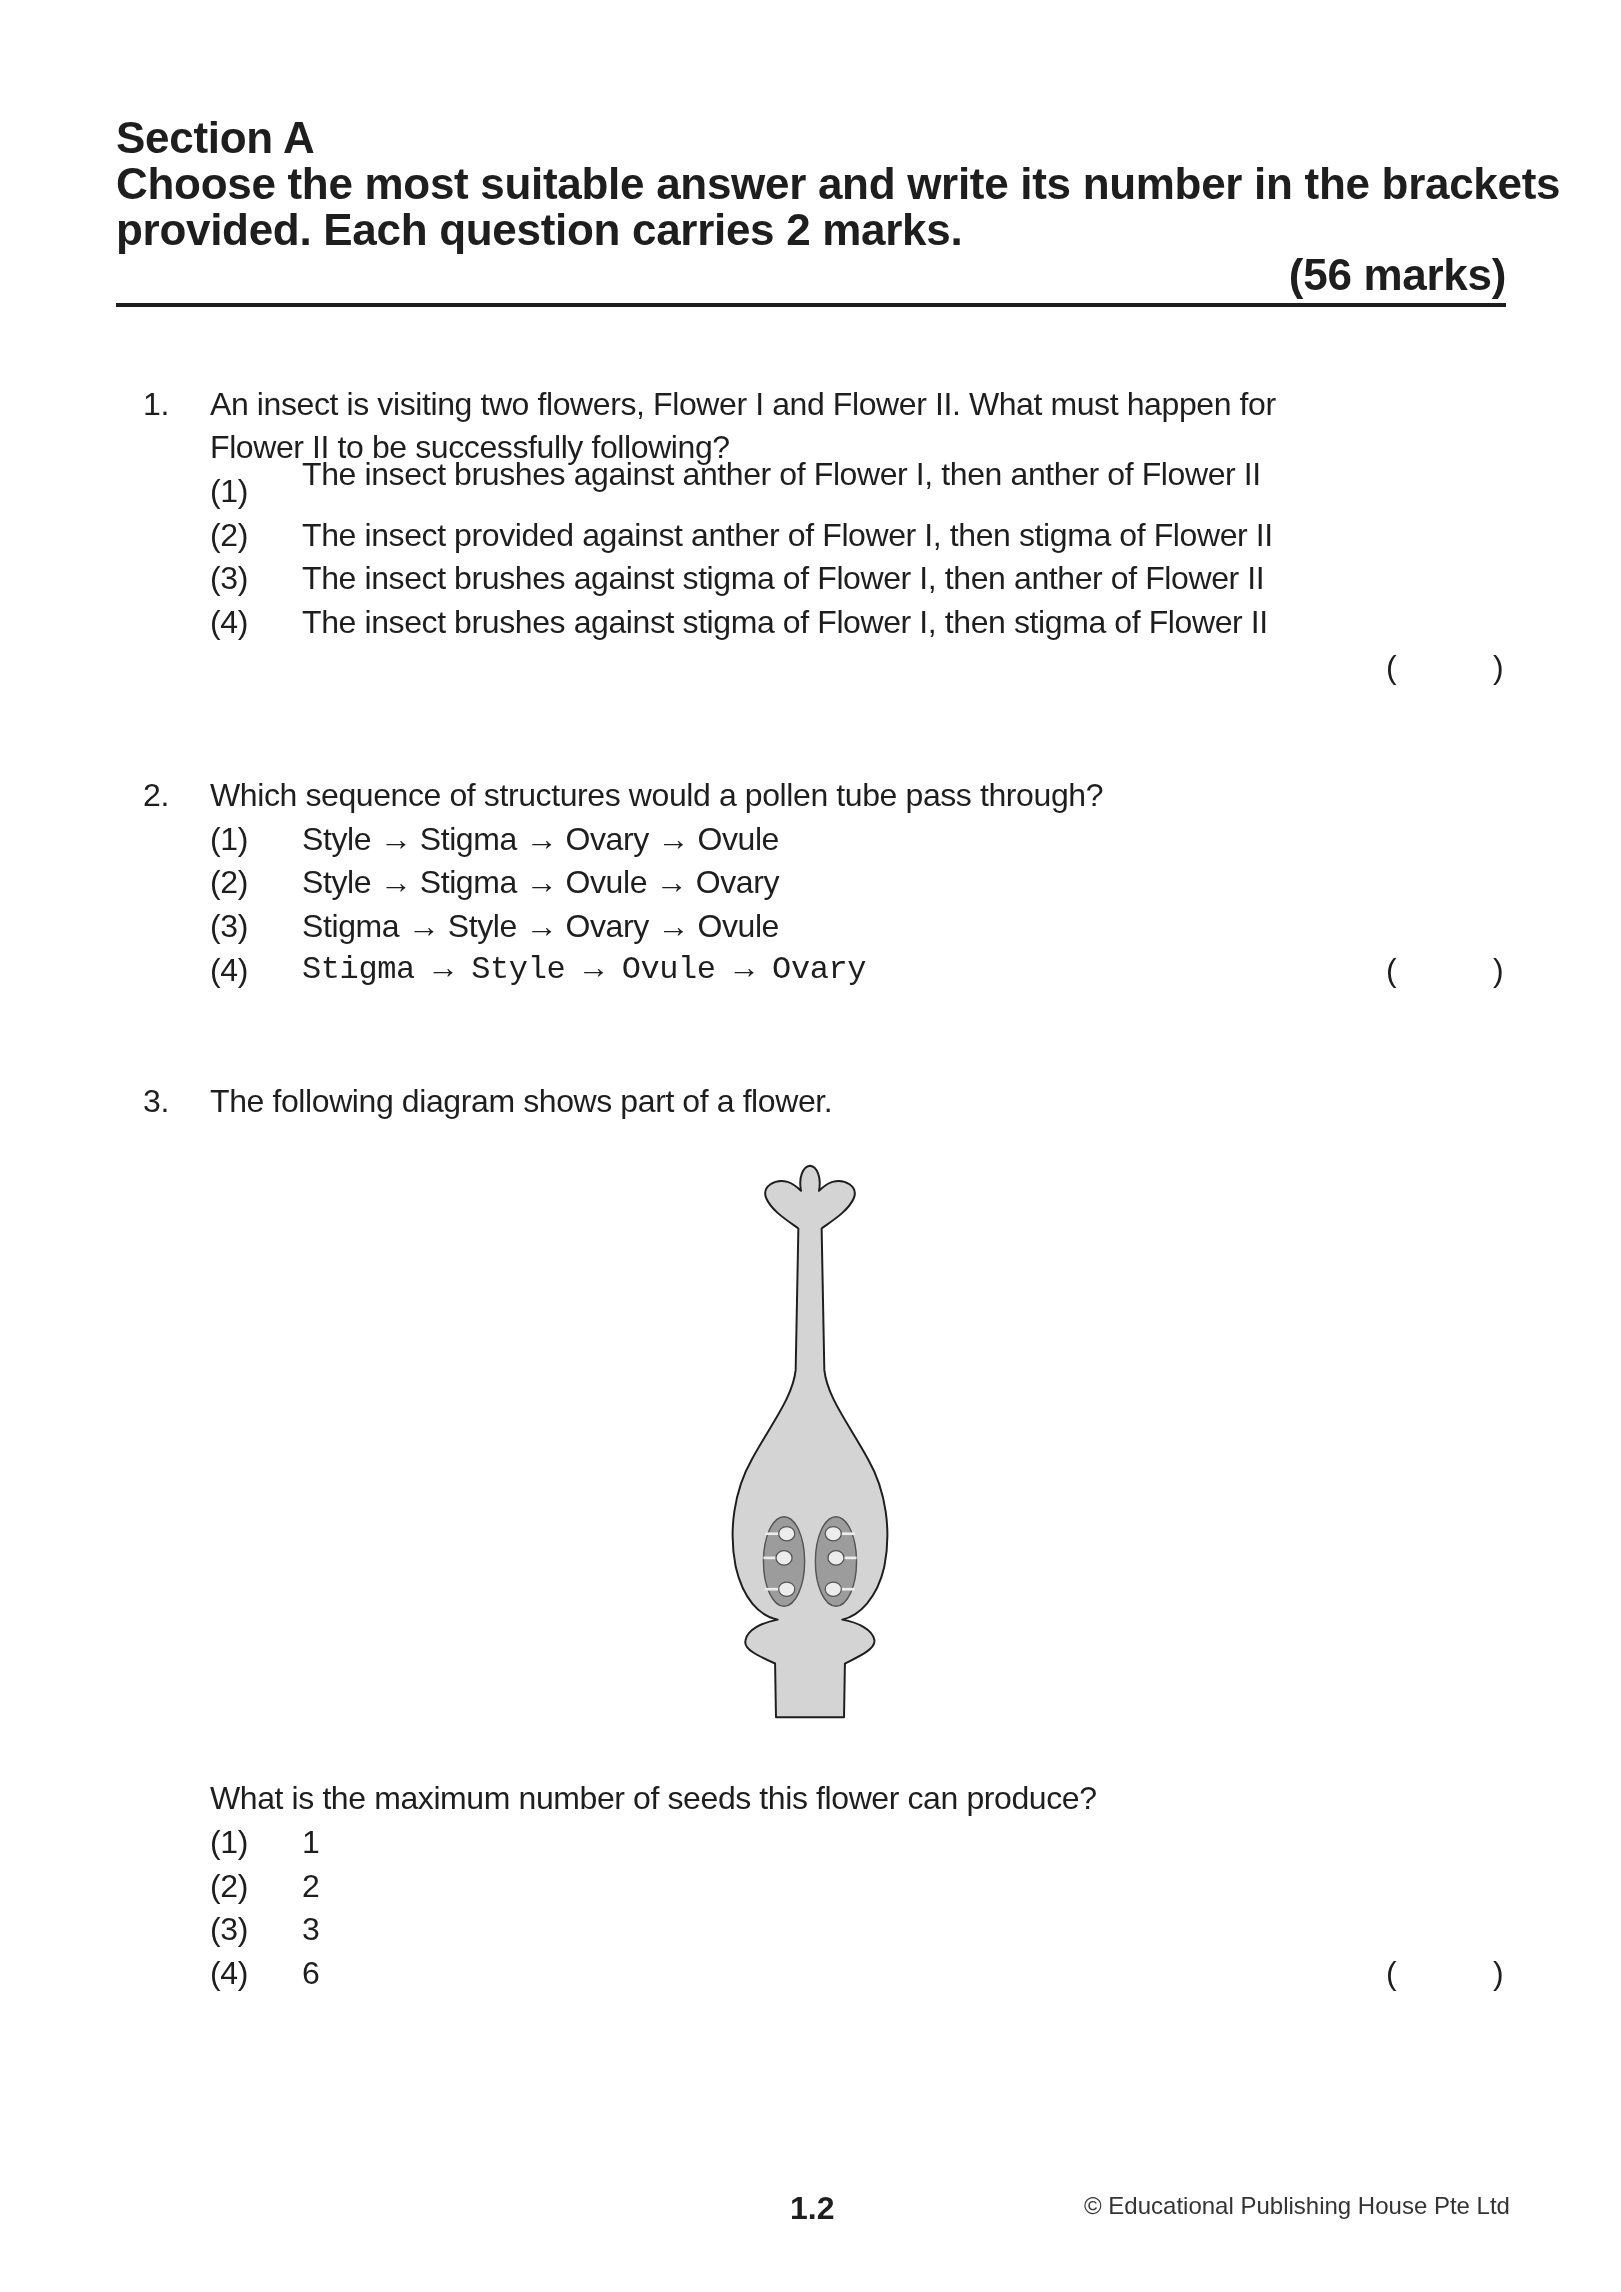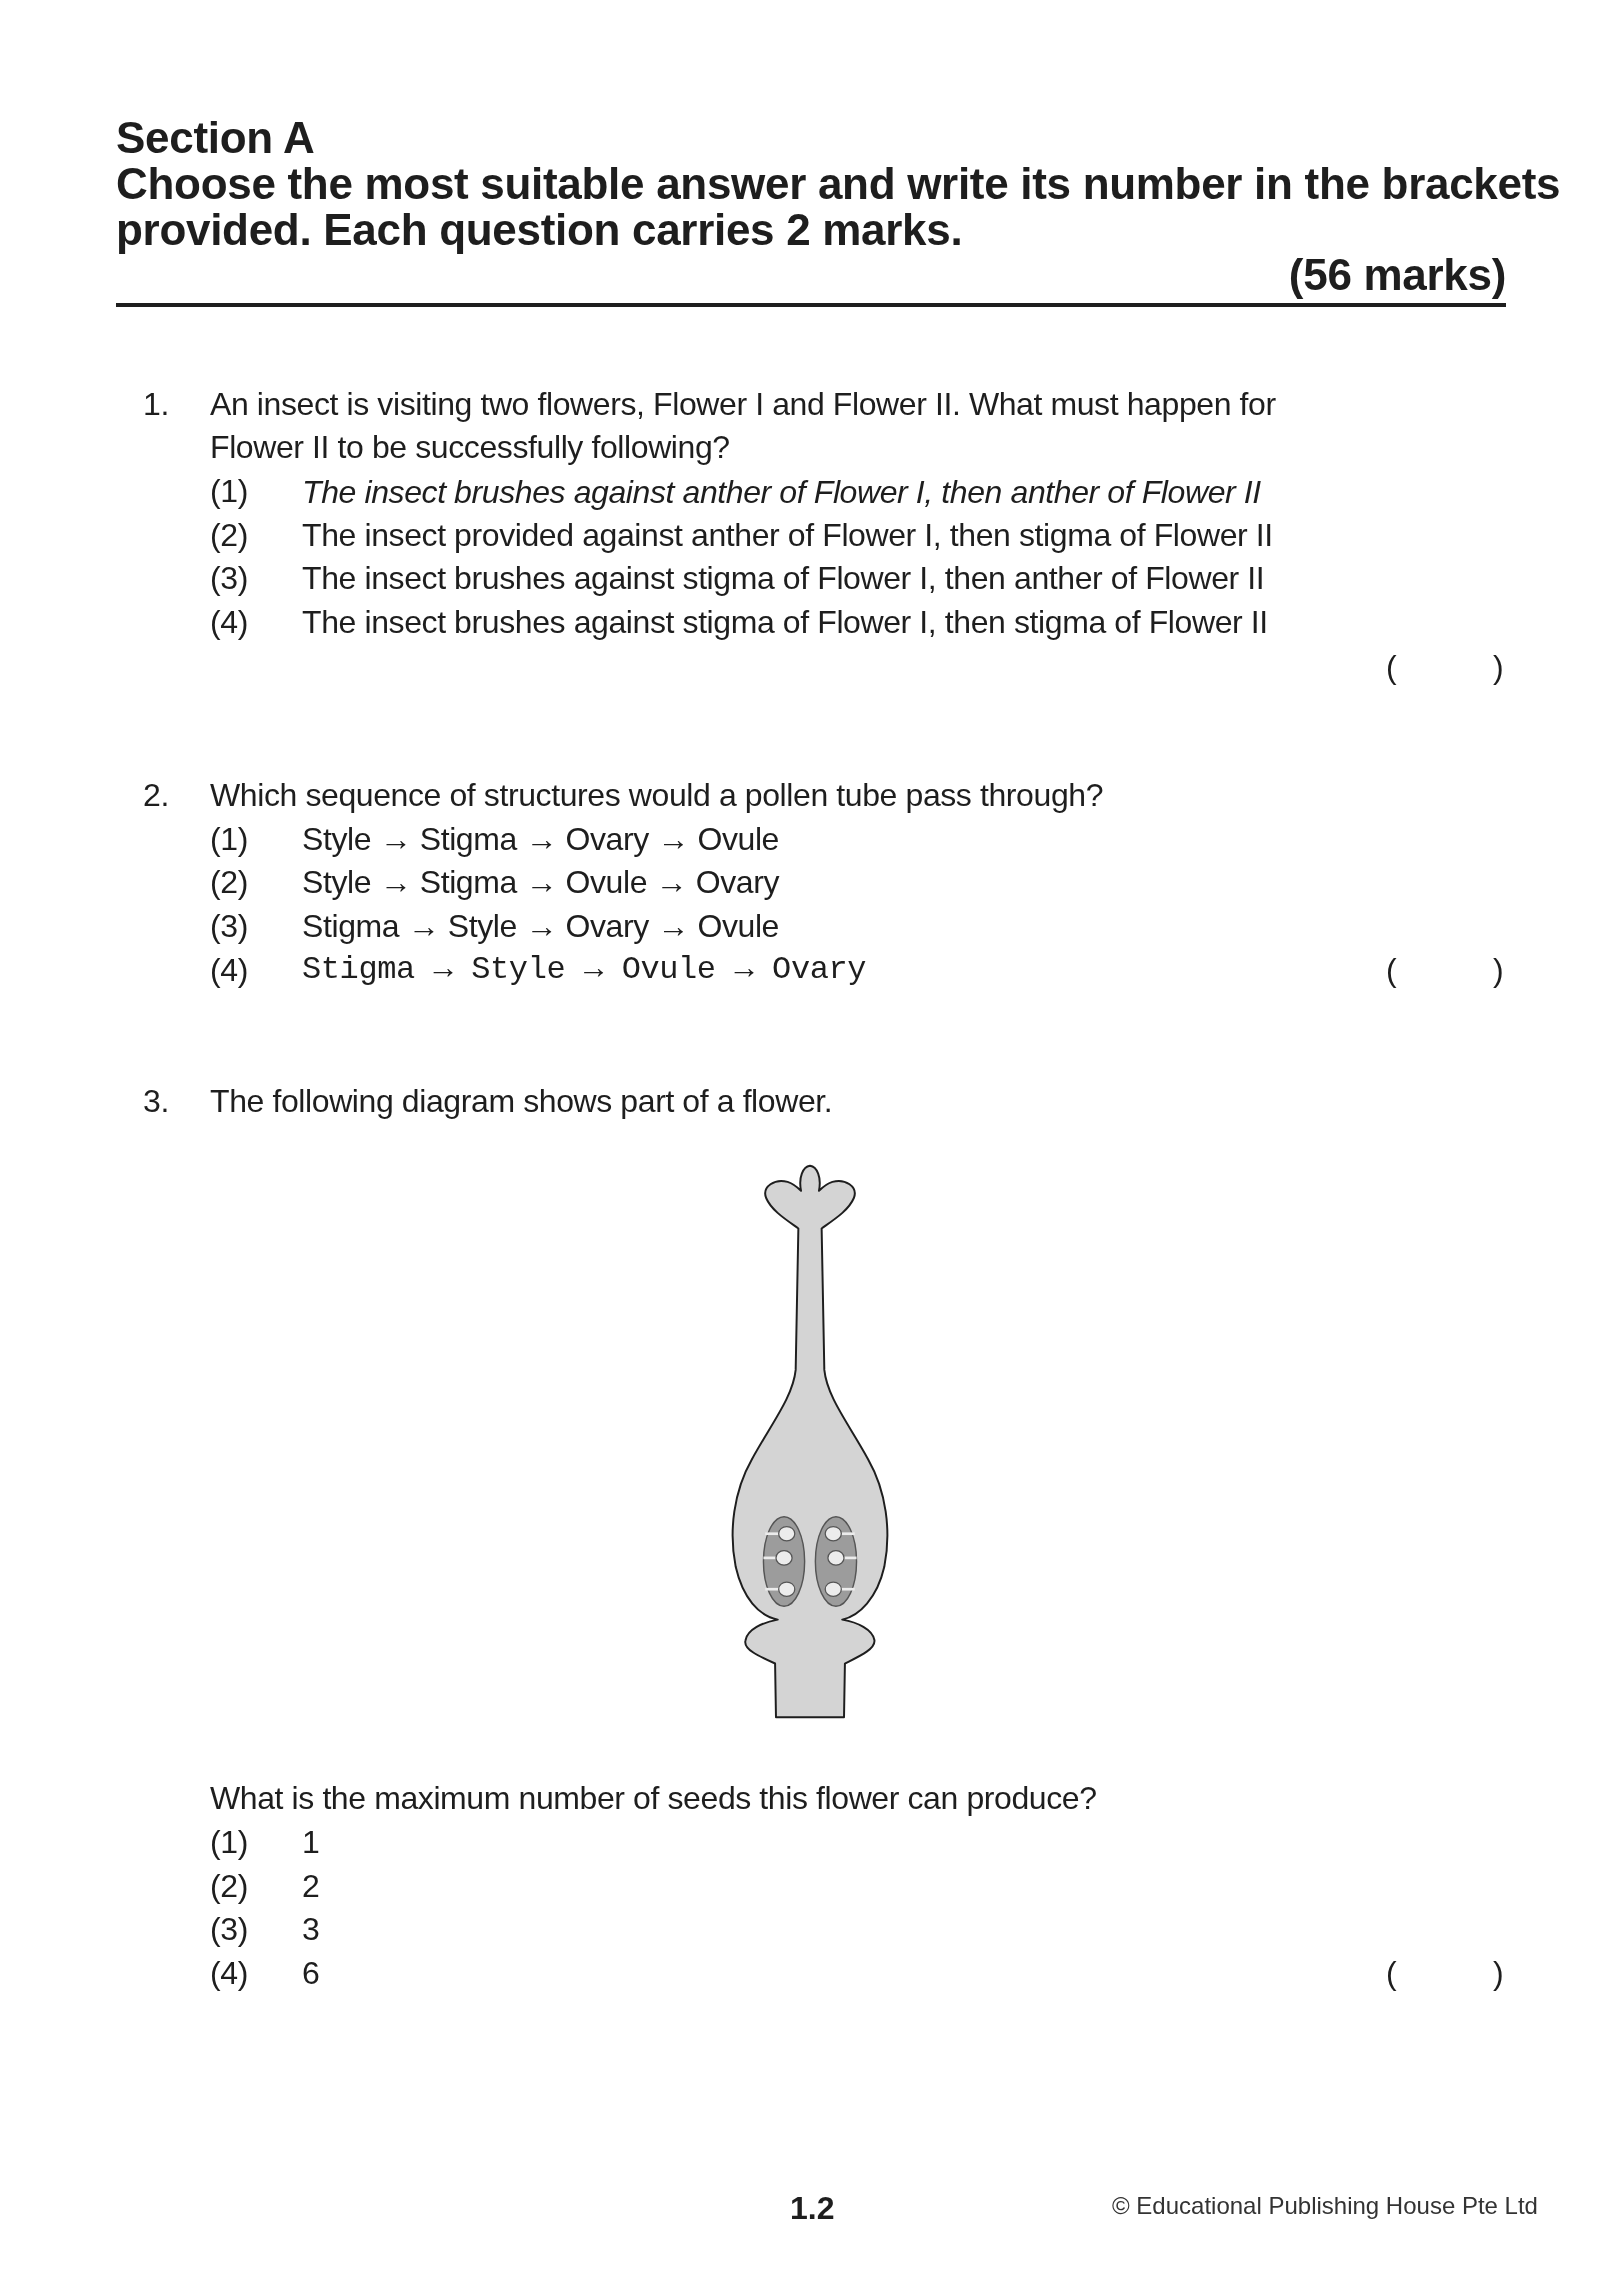--- a/index.html
+++ b/index.html
@@ -28,21 +28,21 @@
 <div class="abs hdr" style="right:115px; top:253px;">(56 marks)</div>
 <div class="rule"></div>
 
 <div>
   <div class="abs txt num" style="top:388px;">1.</div>
   <div class="abs txt qtext" style="top:388px;">An insect is visiting two flowers, Flower I and Flower II. What must happen for</div>
   <div class="abs txt qtext" style="top:431px;">Flower II to be successfully following?</div>
 
   <div>
     <div class="abs txt olabel" style="top:475px;">(1)</div>
-    <div class="abs txt otext" style="top:476px;font-style:italic;">The insect brushes against anther of Flower I, then anther of Flower II</div>
+    <div class="abs txt otext" style="top:458px;">The insect brushes against anther of Flower I, then anther of Flower II</div>
   </div>
   <div>
     <div class="abs txt olabel" style="top:519px;">(2)</div>
     <div class="abs txt otext" style="top:519px;">The insect provided against anther of Flower I, then stigma of Flower II</div>
   </div>
   <div>
     <div class="abs txt olabel" style="top:562px;">(3)</div>
     <div class="abs txt otext" style="top:562px;">The insect brushes against stigma of Flower I, then anther of Flower II</div>
   </div>
   <div>
@@ -155,14 +155,14 @@
     <div class="abs txt otext" style="top:1957px;">6</div>
   </div>
 
   <div>
     <div class="abs txt bl" style="top:1957px;">(</div>
     <div class="abs txt br" style="top:1957px;">)</div>
   </div>
 </div>
 
 <div class="abs footer-page" style="top:2192px;">1.2</div>
-<div class="abs footer-copy" style="top:2194px;margin-left:28px;">© Educational Publishing House Pte Ltd</div>
+<div class="abs footer-copy" style="top:2194px;">© Educational Publishing House Pte Ltd</div>
 
 
 </body></html>

